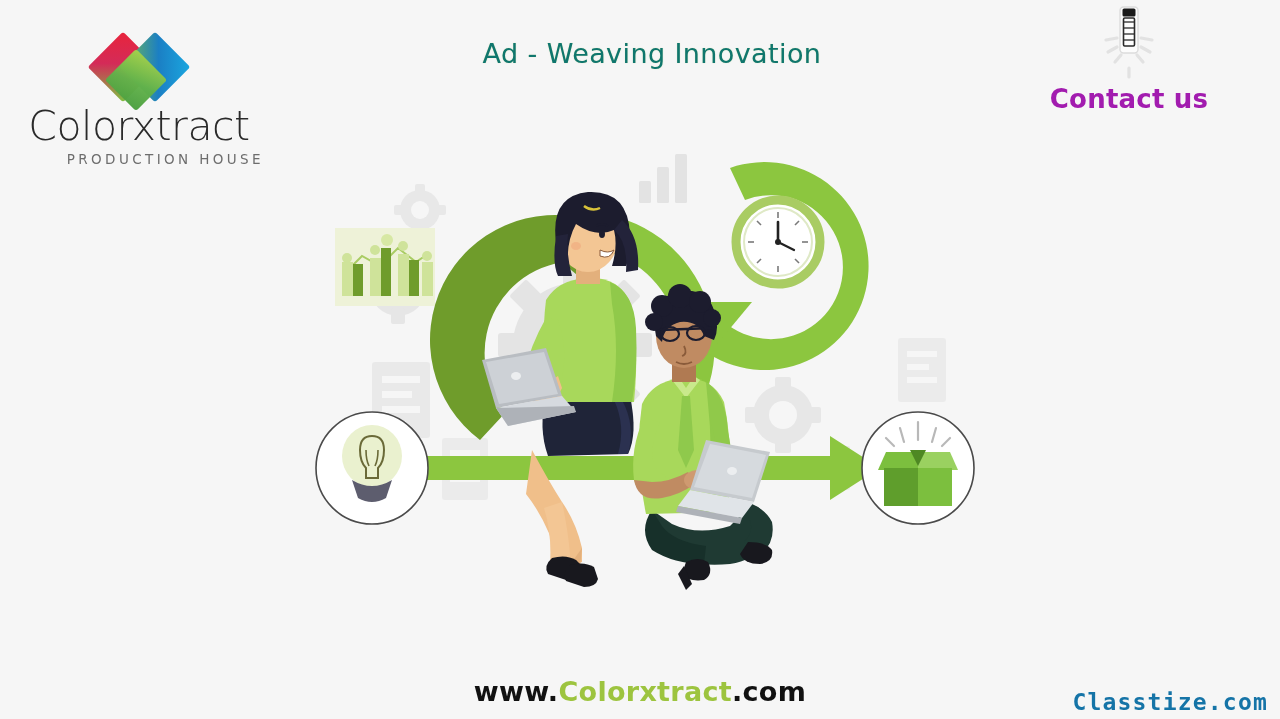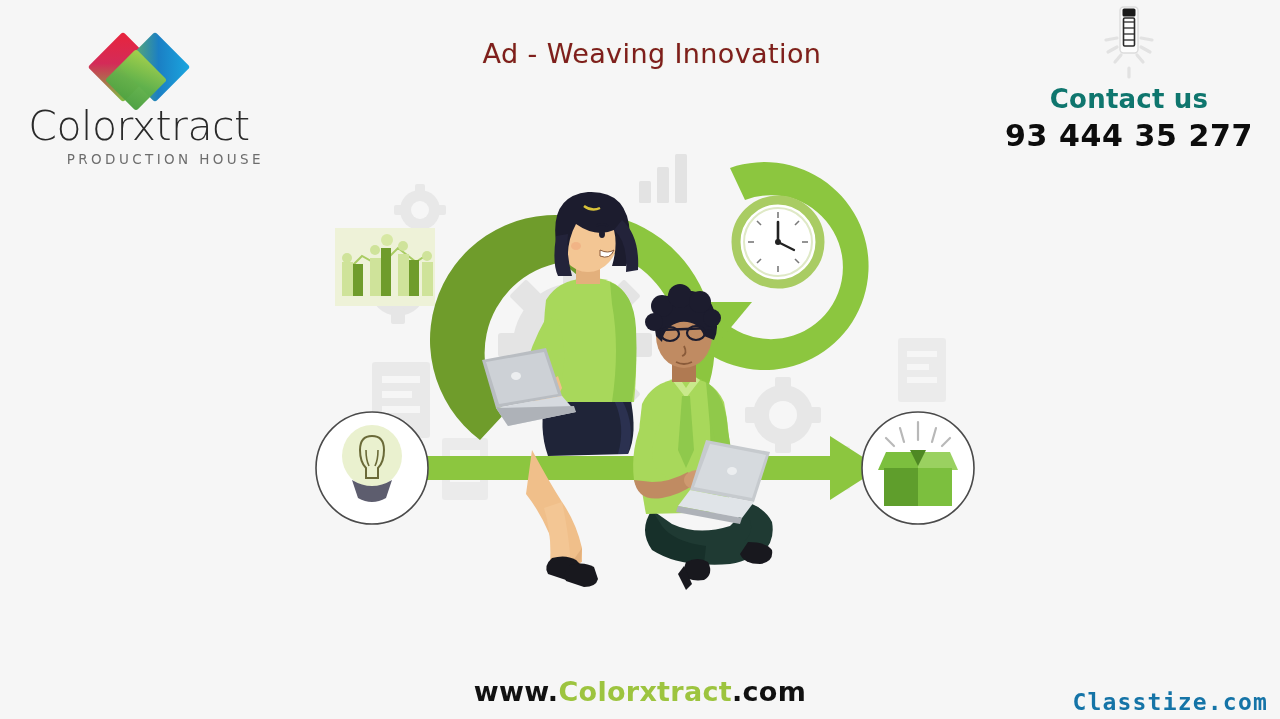--- a/index.html
+++ b/index.html
@@ -27,31 +27,31 @@
     font-family:"DejaVu Sans", sans-serif;
     font-size:13.5px; font-weight:400; letter-spacing:3.4px;
     color:#6d6d6d; text-align:right; margin-top:3px; white-space:nowrap;
   }
 
   
   #headline {
     position:absolute; left:0; right:0; top:38px; text-align:center;
     font-family:"DejaVu Sans", sans-serif;
     font-size:27px; font-weight:500; letter-spacing:.4px;
-    color:#7f1d1d;
+    color:#0f766e;
     text-shadow:0 0 1px rgba(180,205,110,.55);
     margin-left:24px;
   }
 
   
   #contact-block { position:absolute; right:16px; top:4px; width:270px; text-align:center; }
   #phone-icon { height:78px; display:flex; align-items:center; justify-content:center; }
   #contact-title {
     font-family:"DejaVu Sans", sans-serif;
-    font-size:26px; font-weight:700; color:#0f766e; letter-spacing:.2px; margin-top:2px;
+    font-size:26px; font-weight:700; color:#a21caf; letter-spacing:.2px; margin-top:2px;
   }
   #contact-number {
     font-family:"DejaVu Sans", sans-serif;
     font-size:30px; font-weight:700; color:#0d0d0d; letter-spacing:.6px; margin-top:4px;
   }
 
   
   #illustration { position:absolute; left:300px; top:150px; width:690px; height:460px; }
   #illustration svg { width:100%; height:100%; display:block; }
 
@@ -99,21 +99,20 @@
       <rect x="29" y="1" width="18" height="46" rx="3.5" fill="#fcfcfc" stroke="#dcdcdc" stroke-width="1.4"></rect>
       <rect x="31.5" y="2.5" width="13" height="8" rx="1.6" fill="#1a1a1a"></rect>
       <rect x="32.5" y="12" width="11" height="28" rx="1.2" fill="#fdfdfd" stroke="#2a2a2a" stroke-width="1.6"></rect>
       <line x1="33" y1="16" x2="43" y2="16" stroke="#2a2a2a" stroke-width="1.3"></line>
       <line x1="33" y1="22" x2="43" y2="22" stroke="#2a2a2a" stroke-width="1.3"></line>
       <line x1="33" y1="28" x2="43" y2="28" stroke="#2a2a2a" stroke-width="1.3"></line>
       <line x1="33" y1="34" x2="43" y2="34" stroke="#2a2a2a" stroke-width="1.3"></line>
     </svg>
   </div>
   <div id="contact-title">Contact us</div>
-  <div id="contact-number">93 444 35 277</div>
 </div>
 
 <div id="illustration">
 <svg viewBox="0 0 690 460" xmlns="http://www.w3.org/2000/svg">
   <defs>
     <clipPath id="clipAll">
           <rect x="0" y="0" width="690" height="460"></rect>
         </clipPath>
   </defs>
 

